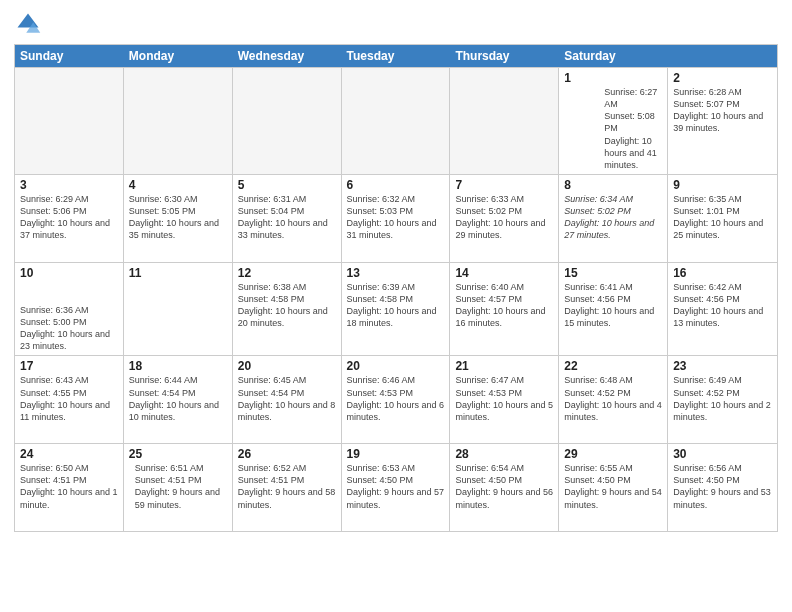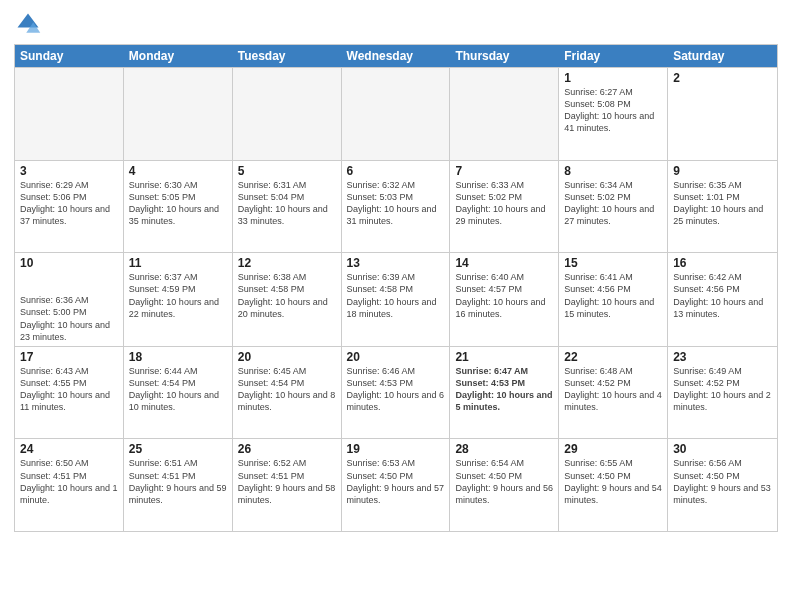--- a/index.html
+++ b/index.html
@@ -134,41 +134,43 @@
     <div class="title-block">
       <div class="month-title"></div>
       <div class="location-title"></div>
     </div>
   </div>
 
   <div class="calendar">
     <div class="cal-header">
     <div class="cal-header-cell">Sunday</div>
         <div class="cal-header-cell">Monday</div>
+        <div class="cal-header-cell">Wednesday</div>
         <div class="cal-header-cell">Tuesday</div>
-        <div class="cal-header-cell">Wednesday</div>
         <div class="cal-header-cell">Thursday</div>
-        <div class="cal-header-cell">Friday</div>
         <div class="cal-header-cell">Saturday</div>
       </div>
     <div class="cal-body">
     <div class="cal-row">
           <div class="cal-cell empty"></div>
           <div class="cal-cell empty"></div>
           <div class="cal-cell empty"></div>
           <div class="cal-cell empty"></div>
           <div class="cal-cell empty"></div>
           <div class="cal-cell">
             <div class="day-num">1</div>
-            <div class="day-info" style="white-space: pre-line;">Sunrise: 6:27 AM
+            <div class="day-info" style="white-space: pre-line; margin-left: 40px;">Sunrise: 6:27 AM
 Sunset: 5:08 PM
 Daylight: 10 hours and 41 minutes.</div>
           </div>
           <div class="cal-cell">
             <div class="day-num">2</div>
+            <div class="day-info" style="white-space: pre-line;">Sunrise: 6:28 AM
+Sunset: 5:07 PM
+Daylight: 10 hours and 39 minutes.</div>
           </div>
         </div>
         <div class="cal-row">
           <div class="cal-cell">
             <div class="day-num">3</div>
             <div class="day-info" style="white-space: pre-line;">Sunrise: 6:29 AM
 Sunset: 5:06 PM
 Daylight: 10 hours and 37 minutes.</div>
           </div>
           <div class="cal-cell">
@@ -190,43 +192,40 @@
 Daylight: 10 hours and 31 minutes.</div>
           </div>
           <div class="cal-cell">
             <div class="day-num">7</div>
             <div class="day-info" style="white-space: pre-line;">Sunrise: 6:33 AM
 Sunset: 5:02 PM
 Daylight: 10 hours and 29 minutes.</div>
           </div>
           <div class="cal-cell">
             <div class="day-num">8</div>
-            <div class="day-info" style="white-space: pre-line;">Sunrise: 6:34 AM
+            <div class="day-info" style="white-space: pre-line; font-style: italic;">Sunrise: 6:34 AM
 Sunset: 5:02 PM
 Daylight: 10 hours and 27 minutes.</div>
           </div>
           <div class="cal-cell">
             <div class="day-num">9</div>
             <div class="day-info" style="white-space: pre-line;">Sunrise: 6:35 AM
 Sunset: 1:01 PM
 Daylight: 10 hours and 25 minutes.</div>
           </div>
         </div>
         <div class="cal-row">
           <div class="cal-cell">
             <div class="day-num">10</div>
             <div class="day-info" style="white-space: pre-line; margin-top: 24px;">Sunrise: 6:36 AM
 Sunset: 5:00 PM
 Daylight: 10 hours and 23 minutes.</div>
           </div>
           <div class="cal-cell">
             <div class="day-num">11</div>
-            <div class="day-info" style="white-space: pre-line;">Sunrise: 6:37 AM
-Sunset: 4:59 PM
-Daylight: 10 hours and 22 minutes.</div>
           </div>
           <div class="cal-cell">
             <div class="day-num">12</div>
             <div class="day-info" style="white-space: pre-line;">Sunrise: 6:38 AM
 Sunset: 4:58 PM
 Daylight: 10 hours and 20 minutes.</div>
           </div>
           <div class="cal-cell">
             <div class="day-num">13</div>
             <div class="day-info" style="white-space: pre-line;">Sunrise: 6:39 AM
@@ -272,21 +271,21 @@
 Daylight: 10 hours and 8 minutes.</div>
           </div>
           <div class="cal-cell">
             <div class="day-num">20</div>
             <div class="day-info" style="white-space: pre-line;">Sunrise: 6:46 AM
 Sunset: 4:53 PM
 Daylight: 10 hours and 6 minutes.</div>
           </div>
           <div class="cal-cell">
             <div class="day-num">21</div>
-            <div class="day-info" style="white-space: pre-line; font-weight: bold;">Sunrise: 6:47 AM
+            <div class="day-info" style="white-space: pre-line;">Sunrise: 6:47 AM
 Sunset: 4:53 PM
 Daylight: 10 hours and 5 minutes.</div>
           </div>
           <div class="cal-cell">
             <div class="day-num">22</div>
             <div class="day-info" style="white-space: pre-line;">Sunrise: 6:48 AM
 Sunset: 4:52 PM
 Daylight: 10 hours and 4 minutes.</div>
           </div>
           <div class="cal-cell">
@@ -298,21 +297,21 @@
         </div>
         <div class="cal-row">
           <div class="cal-cell">
             <div class="day-num">24</div>
             <div class="day-info" style="white-space: pre-line;">Sunrise: 6:50 AM
 Sunset: 4:51 PM
 Daylight: 10 hours and 1 minute.</div>
           </div>
           <div class="cal-cell">
             <div class="day-num">25</div>
-            <div class="day-info" style="white-space: pre-line;">Sunrise: 6:51 AM
+            <div class="day-info" style="white-space: pre-line; margin-left: 6px;">Sunrise: 6:51 AM
 Sunset: 4:51 PM
 Daylight: 9 hours and 59 minutes.</div>
           </div>
           <div class="cal-cell">
             <div class="day-num">26</div>
             <div class="day-info" style="white-space: pre-line;">Sunrise: 6:52 AM
 Sunset: 4:51 PM
 Daylight: 9 hours and 58 minutes.</div>
           </div>
           <div class="cal-cell">

